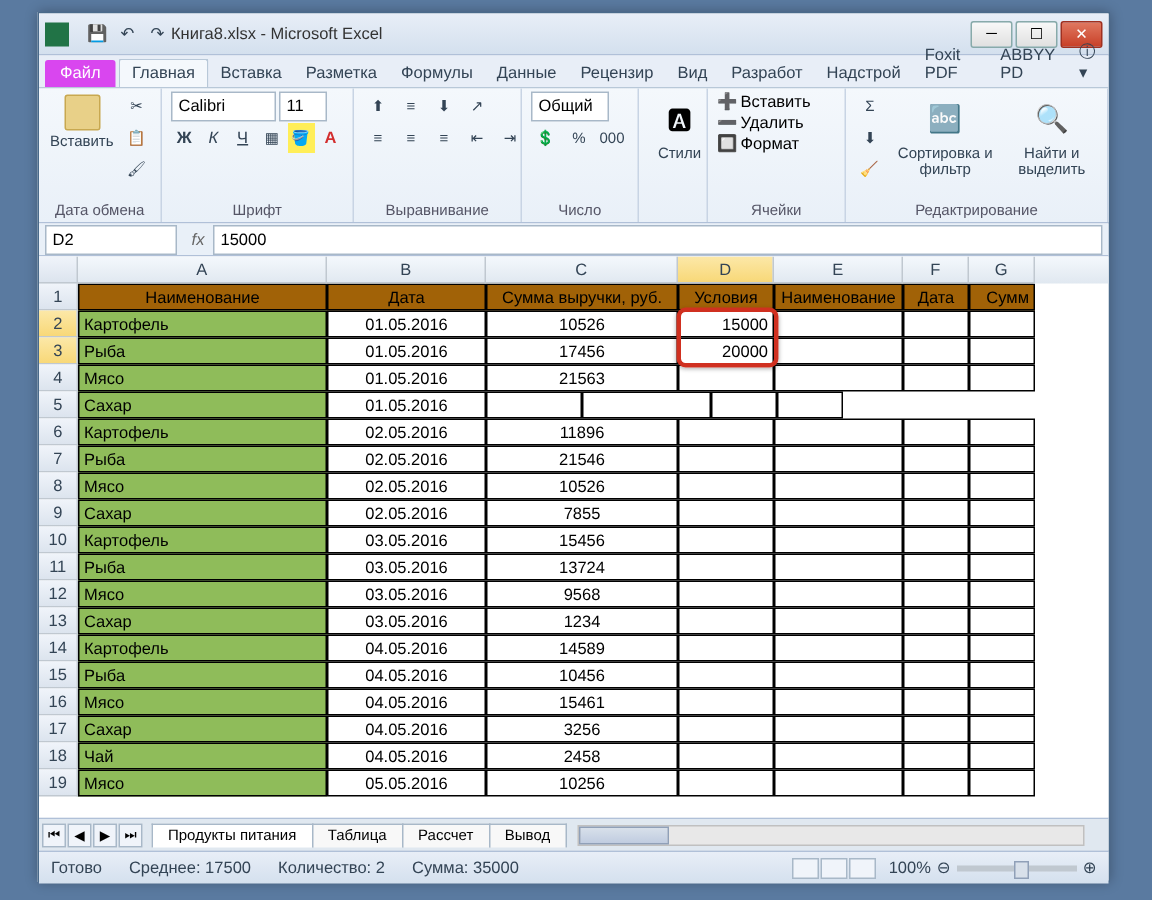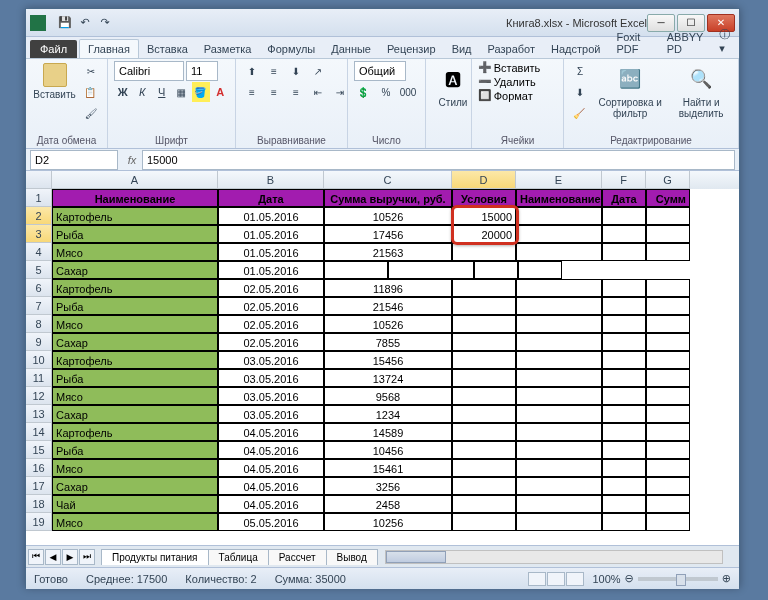--- a/index.html
+++ b/index.html
@@ -2,26 +2,26 @@
 <html><head>
 <meta charset="utf-8">
 <style>
 *{margin:0;padding:0;box-sizing:border-box;font-family:"Segoe UI",Tahoma,sans-serif;font-size:11px;user-select:none}
 body{background:#5a7aa0;width:768px;height:600px;overflow:hidden;position:relative}
 .window{position:absolute;left:25px;top:8px;width:715px;height:580px;background:#fff;border:1px solid #4a6a8a;box-shadow:0 0 8px rgba(0,0,0,.3)}
 .titlebar{height:28px;background:linear-gradient(#e8eef7,#d4e0ee);display:flex;align-items:center;padding:0 4px;border-bottom:1px solid #b0c0d8}
 .titlebar-icon{width:16px;height:16px;background:#217346;margin-right:6px}
 .titlebar-qat{display:flex;gap:2px;margin-left:4px}
 .qat-btn{width:18px;height:18px;display:flex;align-items:center;justify-content:center;color:#345}
-.titlebar-title{flex:1;text-align:right;color:#333}
+.titlebar-title{flex:1;text-align:left;color:#333}
 .titlebar-ctrls{display:flex;gap:2px}
 .tbbtn{width:28px;height:18px;border:1px solid #8aa;background:linear-gradient(#f8f8f8,#e0e0e0);display:flex;align-items:center;justify-content:center;font-size:10px;border-radius:2px}
 .tbbtn.close{background:linear-gradient(#e07860,#c84028);color:#fff;border-color:#a03020}
 .ribbon-tabs{height:22px;background:#e8eef7;display:flex;align-items:flex-end;padding-left:4px;border-bottom:1px solid #b8c8d8}
-.file-tab{background:#404040;color:#fff;padding:3px 10px;margin-right:2px;border-radius:2px 2px 0 0}
+.file-tab{background:#d946ef;color:#fff;padding:3px 10px;margin-right:2px;border-radius:2px 2px 0 0}
 .rtab{padding:3px 8px;color:#345;cursor:pointer}
 .rtab.active{background:#f4f8fc;border:1px solid #b8c8d8;border-bottom:none;border-radius:2px 2px 0 0}
 .rtab-help{margin-left:auto;padding:3px 6px;color:#345}
 .ribbon{height:90px;background:linear-gradient(#f4f8fc,#e9f0f8);display:flex;border-bottom:1px solid #b0c0d8}
 .rgroup{border-right:1px solid #c8d4e4;padding:2px 6px 0;display:flex;flex-direction:column;position:relative}
 .rgroup-body{flex:1;display:flex;gap:4px;align-items:flex-start}
 .rgroup-label{font-size:10px;color:#556;text-align:center;padding:2px 0}
 .rbtn-big{display:flex;flex-direction:column;align-items:center;gap:2px;padding:2px;min-width:42px}
 .rbtn-big .ico{width:24px;height:24px;background:#e8d088;border:1px solid #c8a850;border-radius:2px}
 .rbtn-big .lbl{font-size:10px;color:#345;text-align:center;line-height:1.1}
@@ -39,21 +39,21 @@
 .corner{width:26px;border-right:1px solid #c0c8d0;border-bottom:1px solid #c0c8d0;background:linear-gradient(#f0f4fa,#dce4ee)}
 .ch{border-right:1px solid #c0c8d0;border-bottom:1px solid #c0c8d0;text-align:center;line-height:18px;color:#345}
 .ch.a{width:166px}.ch.b{width:106px}.ch.c{width:128px}.ch.d{width:64px}.ch.e{width:86px}.ch.f{width:44px}.ch.g{width:44px}
 .ch.sel{background:linear-gradient(#fce8a8,#f8d878)}
 .gridrow{display:flex;height:18px}
 .rh{width:26px;border-right:1px solid #c0c8d0;border-bottom:1px solid #c0c8d0;background:linear-gradient(#f0f4fa,#dce4ee);text-align:center;line-height:18px;color:#345}
 .rh.sel{background:linear-gradient(#fce8a8,#f8d878)}
 .cell{border-right:1px solid #d0d0d0;border-bottom:1px solid #d0d0d0;padding:0 3px;line-height:18px;overflow:hidden;white-space:nowrap}
 .cell.a{width:166px}.cell.b{width:106px;text-align:center}.cell.c{width:128px;text-align:center}.cell.d{width:64px;text-align:right}.cell.e{width:86px}.cell.f{width:44px}.cell.g{width:44px}
 .cell.border{border:1px solid #000}
-.hdr-yellow{background:#a21caf;text-align:center;font-weight:bold}
+.hdr-yellow{background:#a16207;text-align:center;font-weight:normal}
 .hdr-green{background:#8fbc5a}
 .sel-highlight{position:absolute;border:3px solid #d03020;border-radius:6px;pointer-events:none;box-shadow:0 1px 3px rgba(0,0,0,.3)}
 .sheettabs{height:22px;background:#e0e8f0;display:flex;align-items:center;border-top:1px solid #b0c0d8;padding-left:2px}
 .stnav{display:flex;gap:1px;margin-right:6px}
 .stnav span{width:16px;height:16px;border:1px solid #a8b8c8;display:flex;align-items:center;justify-content:center;font-size:9px;background:#f0f4fa}
 .stab{padding:2px 10px;background:#f8f8f8;border:1px solid #a8b8c8;border-bottom:none;margin-right:-1px;font-size:10px}
 .stab.active{background:#fff;font-weight:normal}
 .hscroll{flex:1;height:14px;background:#e8e8e8;border:1px solid #c0c0c0;margin:0 16px 0 8px;position:relative}
 .hscroll-thumb{position:absolute;left:0;top:0;width:60px;height:12px;background:linear-gradient(#d8e0ea,#c0cce0);border:1px solid #90a0b8}
 .statusbar{height:22px;background:linear-gradient(#e8eef7,#d4e0ee);display:flex;align-items:center;padding:0 8px;border-top:1px solid #b0c0d8;font-size:10px;color:#345}

